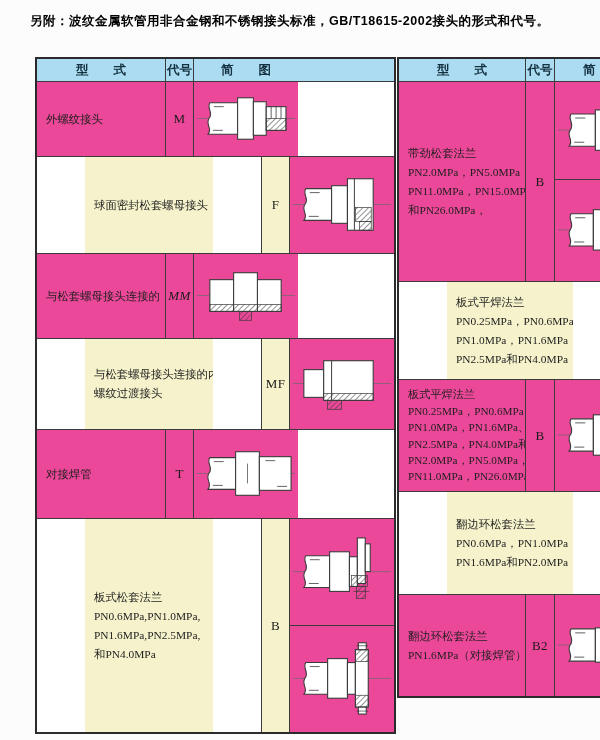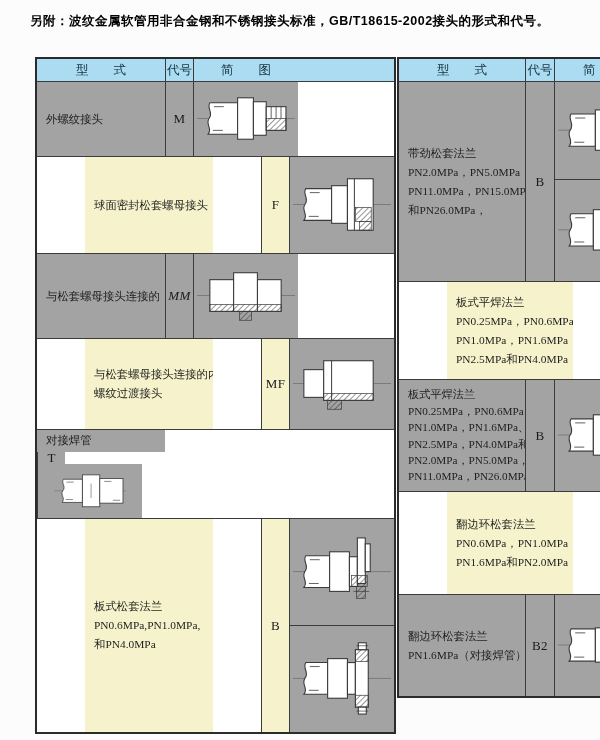--- a/index.html
+++ b/index.html
@@ -27,26 +27,26 @@
   .half.left{margin-right:1px;}
   .t-row{
     display:flex;box-sizing:border-box;border-top:1px solid #3b3b3b;
   }
   .t-row.header{
     border-top:none;background:#abdcf2;height:22px;
   }
   .cell{
     box-sizing:border-box;position:relative;
     display:flex;flex-direction:column;justify-content:center;
-    overflow:hidden;background:#a3a3a3;
+    overflow:hidden;background:#ec4899;
   }
   .cell + .cell{border-left:1px solid #3b3b3b;}
   .header .cell{
     background:#abdcf2;align-items:center;justify-content:center;
-    font-weight:normal;font-size:12.5px;color:#14313f;
+    font-weight:bold;font-size:12.5px;color:#14313f;
     white-space:nowrap;
   }
   .type-cell{padding:4px 4px 4px 9px;}
   .type-cell .line{
     font-size:11.4px;line-height:19px;white-space:nowrap;
   }
   .type-cell.dense .line{line-height:16.4px;font-size:11.2px;}
   .cell.hl{background:#f6f3cc;margin-left:48px;}
   .code-cell{align-items:center;font-size:13px;color:#1a1a1a;letter-spacing:0.3px;}
   .diagram-cell{padding:0;justify-content:stretch;}
@@ -151,21 +151,21 @@
                 <line x1="3" y1="37" x2="102" y2="37" stroke="#6a6a6a" stroke-width="0.7"></line>
                 <rect x="14" y="23" width="20" height="28" stroke="#3a3a3a" stroke-width="1.1" fill="#ffffff"></rect>
                 <rect x="34" y="14" width="50" height="40" stroke="#3a3a3a" stroke-width="1.1" fill="#ffffff"></rect>
                 <line x1="42" y1="14" x2="42" y2="54" stroke="#3a3a3a" stroke-width="1"></line>
                 <rect x="34" y="47" width="50" height="7" stroke="#3a3a3a" stroke-width="0.7" fill="url(#hatch)"></rect>
                 <rect x="38" y="54" width="14" height="9" stroke="#3a3a3a" stroke-width="0.7" fill="url(#hatch)"></rect>
               </svg>
             </div>
           </div>
         </div>
-        <div class="t-row" style="height: 89px; flex-direction: column;">
+        <div class="t-row" style="height: 89px;">
           <div class="cell type-cell" style="width: 128px;">
             <div class="line">对接焊管</div>
           </div>
           <div class="cell code-cell" style="width: 28px;">T</div>
           <div class="cell diagram-cell" style="width: 105px;">
             <div class="diagram-sub" style="flex-grow: 89;">
               <svg viewBox="0 0 105 75" preserveAspectRatio="xMidYMid meet">
                 <line x1="3" y1="37" x2="102" y2="37" stroke="#6a6a6a" stroke-width="0.7"></line>
                 <path d="M42 21 L16 21 C12 26 20 31 15 37 C11 43 19 47 14 53 L42 53 Z" stroke="#3a3a3a" stroke-width="1.1" fill="#ffffff"></path>
                 <line x1="20" y1="25" x2="30" y2="25" stroke="#3a3a3a" stroke-width="0.8"></line>
@@ -176,20 +176,21 @@
                 <line x1="84" y1="50" x2="94" y2="50" stroke="#3a3a3a" stroke-width="0.8"></line>
                 <line x1="54" y1="27" x2="54" y2="47" stroke="#3a3a3a" stroke-width="0.7"></line>
               </svg>
             </div>
           </div>
         </div>
         <div class="t-row" style="height: 214px;">
           <div class="cell type-cell hl" style="width: 128px; background: rgb(246, 243, 204);">
             <div class="line">板式松套法兰</div>
             <div class="line">PN0.6MPa,PN1.0MPa,</div>
+            <div class="line">PN1.6MPa,PN2.5MPa,</div>
             <div class="line">和PN4.0MPa</div>
           </div>
           <div class="cell code-cell hl" style="width: 28px; background: rgb(246, 243, 204);">B</div>
           <div class="cell diagram-cell" style="width: 105px;">
             <div class="diagram-sub" style="flex-grow: 89;">
               <svg viewBox="0 0 105 75" preserveAspectRatio="xMidYMid meet">
                 <line x1="3" y1="37" x2="102" y2="37" stroke="#6a6a6a" stroke-width="0.7"></line>
                 <path d="M40 21 L16 21 C12 26 20 31 15 37 C11 43 19 47 14 53 L40 53 Z" stroke="#3a3a3a" stroke-width="1.1" fill="#ffffff"></path>
                 <line x1="20" y1="25" x2="30" y2="25" stroke="#3a3a3a" stroke-width="0.8"></line>
                 <line x1="19" y1="49" x2="29" y2="49" stroke="#3a3a3a" stroke-width="0.8"></line>

